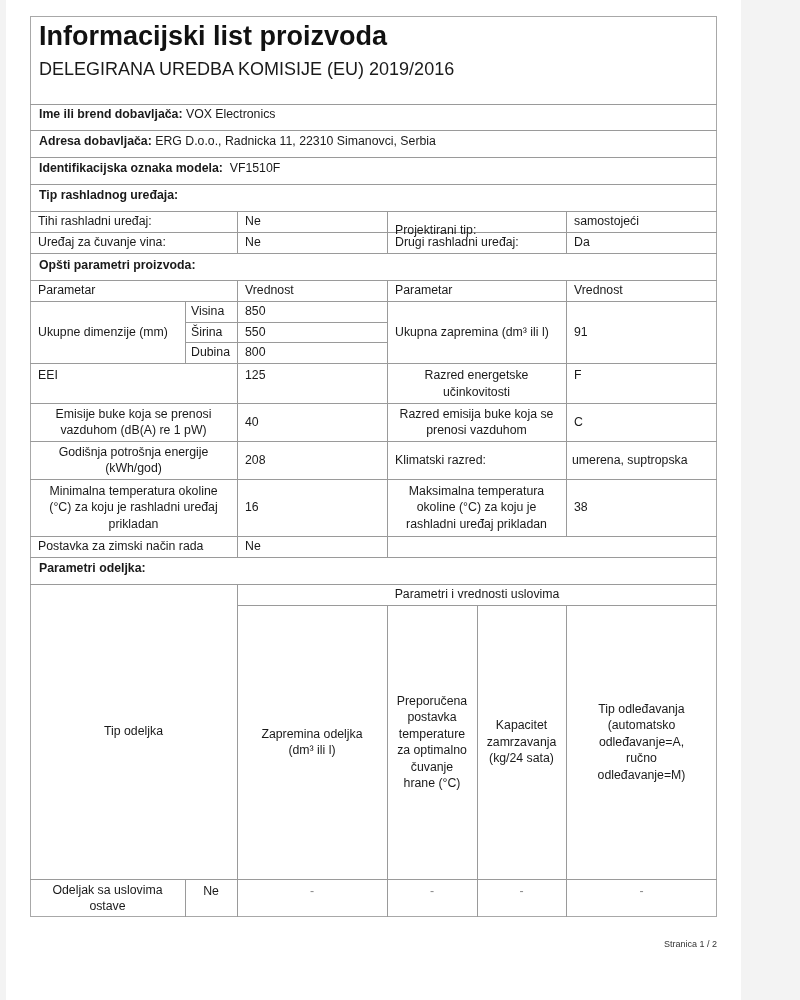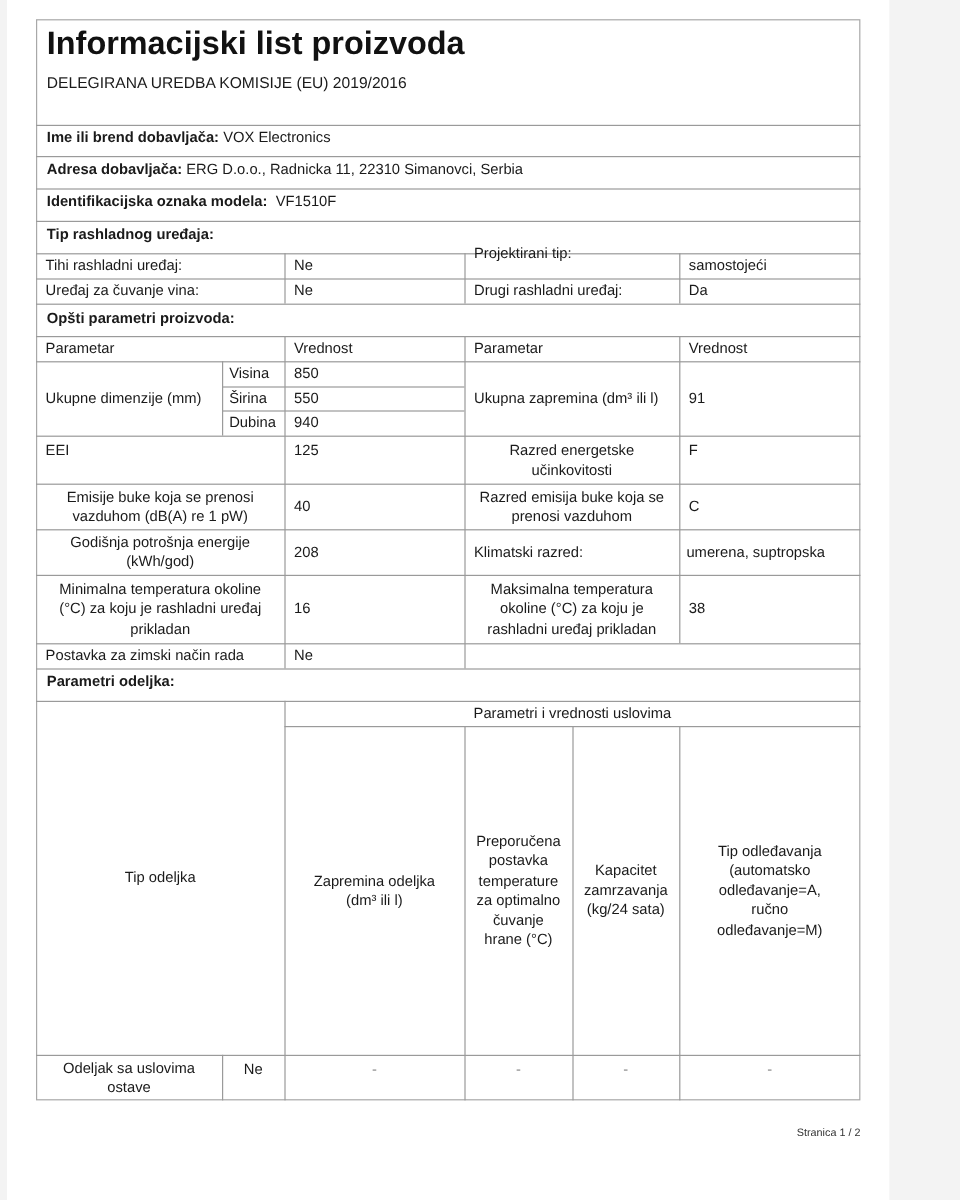--- a/index.html
+++ b/index.html
@@ -29,21 +29,21 @@
   .vl { position: absolute; width: 1px; background: #9a9a9a; }
   .t {
     position: absolute; font-size: 12.3px; line-height: 16px; white-space: nowrap;
   }
   .b { font-weight: bold; }
   .title {
     position: absolute; left: 39px; top: 18px; font-size: 27px; font-weight: bold;
     line-height: 36px; color: #111;
   }
   .subtitle {
-    position: absolute; left: 39px; top: 61px; font-size: 13px; line-height: 16px;
+    position: absolute; left: 39px; top: 61px; font-size: 18px; line-height: 16px;
   }
   .cell {
     position: absolute; font-size: 12.3px; line-height: 16.5px; box-sizing: border-box;
     display: flex; align-items: center; padding: 0 8px;
   }
   .cell.c { justify-content: center; text-align: center; }
   .cell.top { align-items: flex-start; padding-top: 4px; }
   .cell .wrap { white-space: normal; text-align: center; }
   .footer {
     position: absolute; left: 640px; top: 939px; width: 77px; text-align: right;
@@ -110,21 +110,21 @@
 </div>
 <div class="t" style="left:39px;top:160px;">
   <span class="b">Identifikacijska oznaka modela:</span>&nbsp;
   <span>VF1510F</span>
 </div>
 
 <div class="t b" style="left:39px;top:187px;">Tip rashladnog uređaja:</div>
 
 <div class="cell" style="left:30px;top:211px;width:207px;height:21px;">Tihi rashladni uređaj:</div>
 <div class="cell" style="left:237px;top:211px;width:150px;height:21px;">Ne</div>
-<div class="cell" style="left:387px;top:201px;width:179px;height:21px;">Projektirani tip:</div>
+<div class="cell" style="left:387px;top:220px;width:179px;height:21px;">Projektirani tip:</div>
 <div class="cell" style="left:566px;top:211px;width:151px;height:21px;">samostojeći</div>
 
 <div class="cell" style="left:30px;top:232px;width:207px;height:21px;">Uređaj za čuvanje vina:</div>
 <div class="cell" style="left:237px;top:232px;width:150px;height:21px;">Ne</div>
 <div class="cell" style="left:387px;top:232px;width:179px;height:21px;">Drugi rashladni uređaj:</div>
 <div class="cell" style="left:566px;top:232px;width:151px;height:21px;">Da</div>
 
 <div class="t b" style="left:39px;top:257px;">Opšti parametri proizvoda:</div>
 
 <div class="cell" style="left:30px;top:280px;width:207px;height:21px;">Parametar</div>
@@ -133,21 +133,21 @@
 <div class="cell" style="left:566px;top:280px;width:151px;height:21px;">Vrednost</div>
 
 <div class="cell" style="left:30px;top:301px;width:155px;height:62px;">
     <span class="wrap">Ukupne dimenzije (mm)</span>
   </div>
 <div class="cell" style="left:185px;top:301px;width:52px;height:21px;padding:0 6px;">Visina</div>
 <div class="cell" style="left:237px;top:301px;width:150px;height:21px;">850</div>
 <div class="cell" style="left:185px;top:322px;width:52px;height:20px;padding:0 6px;">Širina</div>
 <div class="cell" style="left:237px;top:322px;width:150px;height:20px;">550</div>
 <div class="cell" style="left:185px;top:342px;width:52px;height:21px;padding:0 4px 0 6px;">Dubina</div>
-<div class="cell" style="left:237px;top:342px;width:150px;height:21px;">940</div>
+<div class="cell" style="left:237px;top:342px;width:150px;height:21px;">800</div>
 <div class="cell" style="left:387px;top:301px;width:179px;height:62px;">
     <span class="wrap">Ukupna zapremina (dm³ ili l)</span>
   </div>
 <div class="cell" style="left:566px;top:301px;width:151px;height:62px;">91</div>
 
 <div class="cell top" style="left:30px;top:363px;width:207px;height:40px;">
     <span class="wrap">EEI</span>
   </div>
 <div class="cell top" style="left:237px;top:363px;width:150px;height:40px;text-align:center;">125</div>
 <div class="cell top" style="left:387px;top:363px;width:179px;height:40px;">

